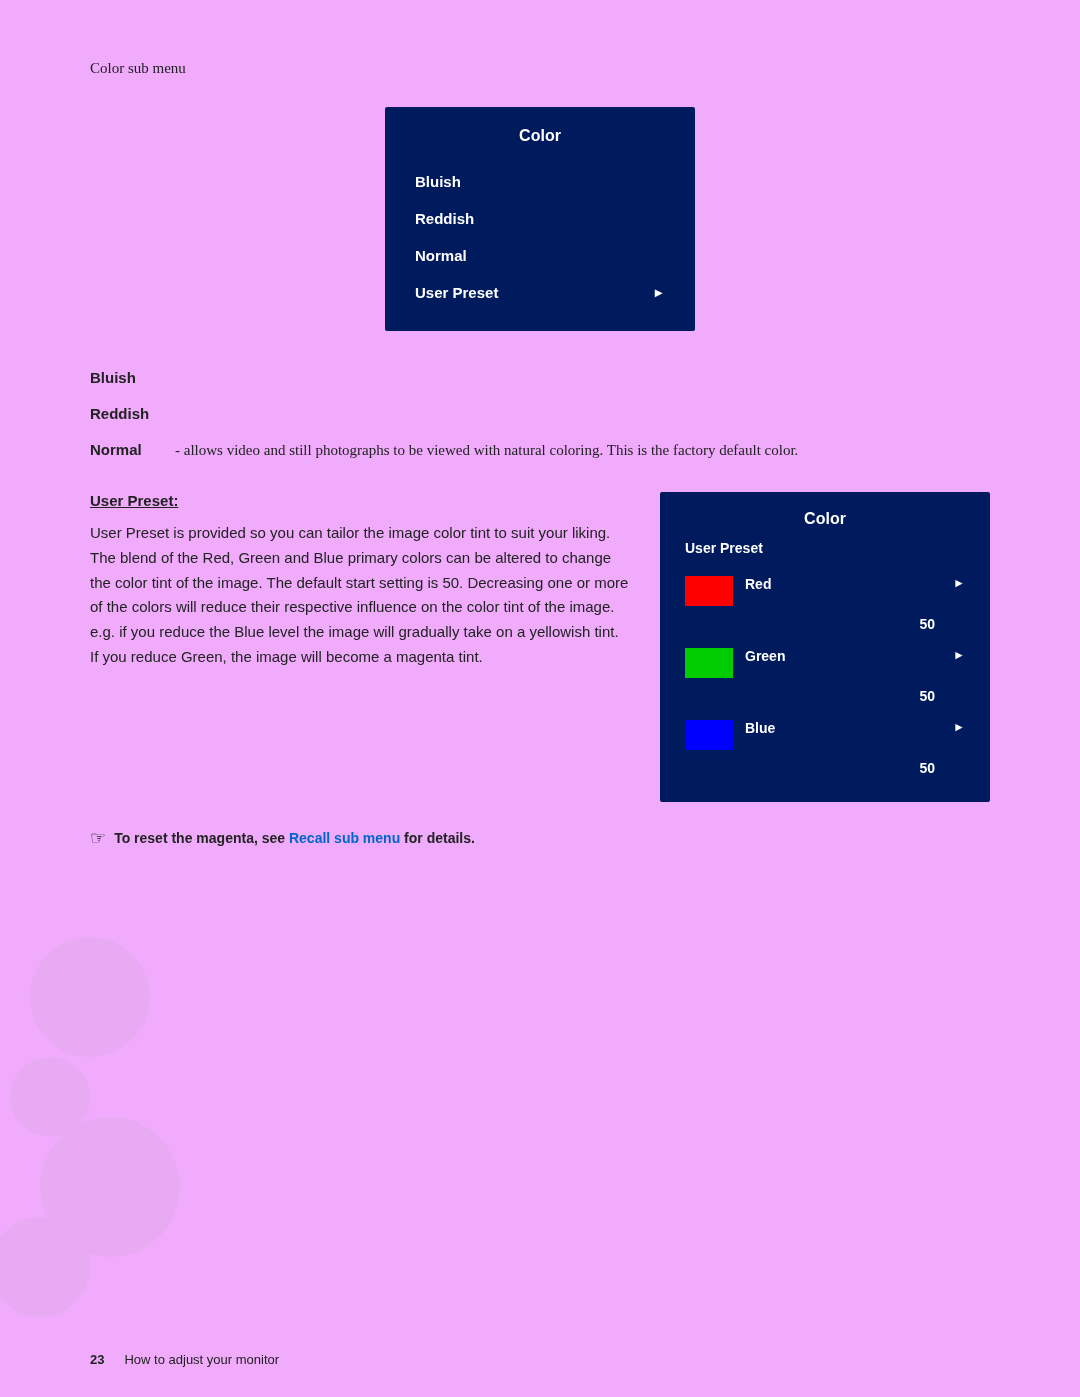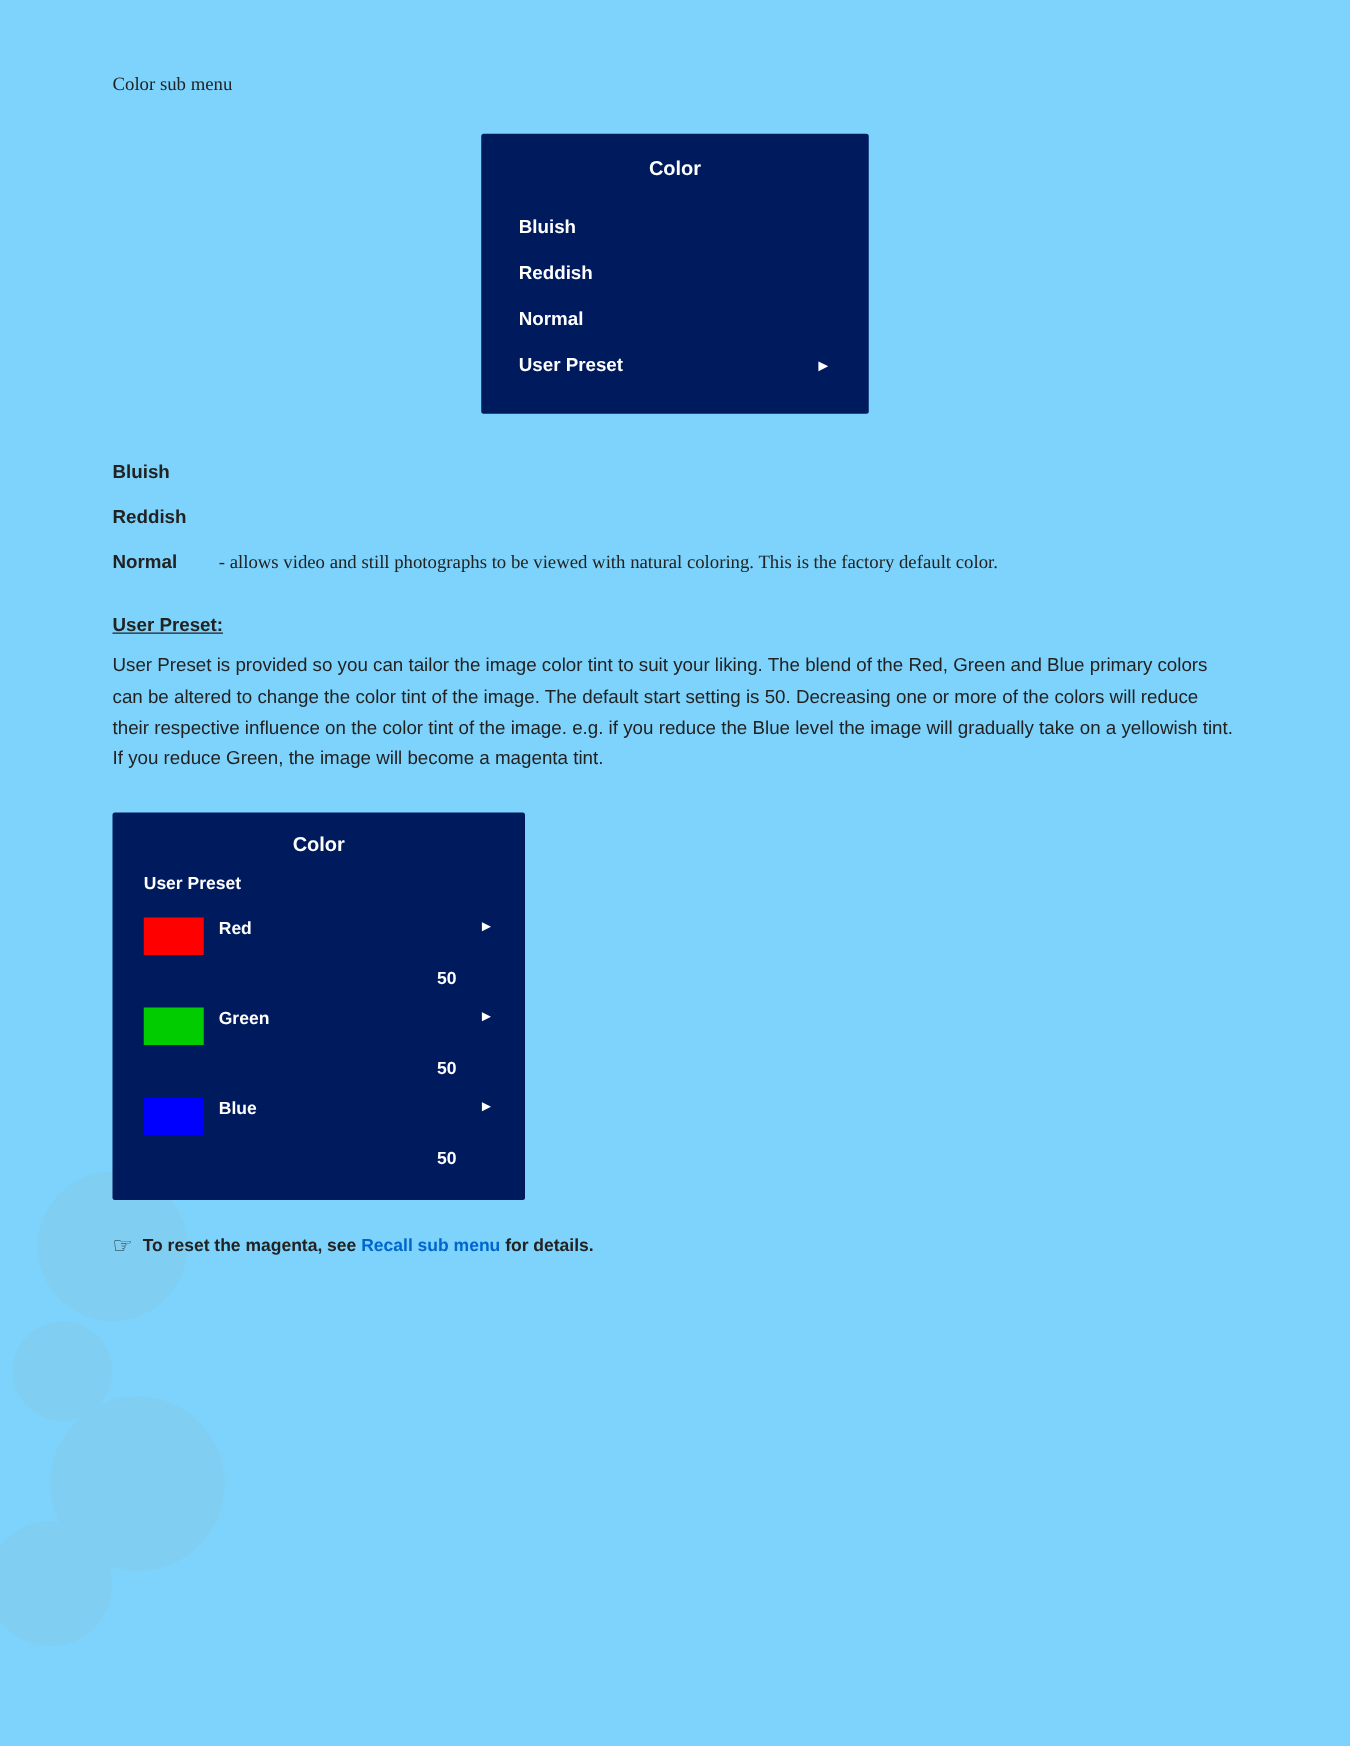--- a/index.html
+++ b/index.html
@@ -6,21 +6,21 @@
     body {
       width: 1080px;
       min-height: 1397px;
       background: #f0f0f0;
       font-family: Georgia, 'Times New Roman', serif;
       font-size: 15px;
       color: #222;
       position: relative;
     }
     .page {
-      background: #7dd3fc;
+      background: #f0abfc;
       width: 1080px;
       min-height: 1397px;
       padding: 60px 90px 60px 90px;
       position: relative;
     }
     .section-title {
       font-family: Georgia, serif;
       font-size: 15px;
       font-weight: normal;
       margin-bottom: 30px;
@@ -78,21 +78,20 @@
       font-family: Georgia, serif;
       font-size: 15px;
       line-height: 1.6;
     }
     
     .lower-section {
       display: flex;
       gap: 30px;
       margin-top: 20px;
       margin-bottom: 25px;
-      flex-direction: column;
     }
     .left-col {
       flex: 1;
     }
     .right-col {
       width: 330px;
       flex-shrink: 0;
     }
     .user-preset-title {
       font-family: Arial, sans-serif;
@@ -296,13 +295,17 @@
     </div>
 
     <div class="note-line">
       <span class="note-icon">☞</span>
       <span class="note-text">
         <span>To reset the magenta, see </span><a class="note-link" href="#">Recall sub menu</a><span> for details.</span>
       </span>
     </div>
   </div>
 
+  <div class="footer">
+    <span class="footer-page">23</span>
+    <span>How to adjust your monitor</span>
+  </div>
 </div>
 
 </body></html>

